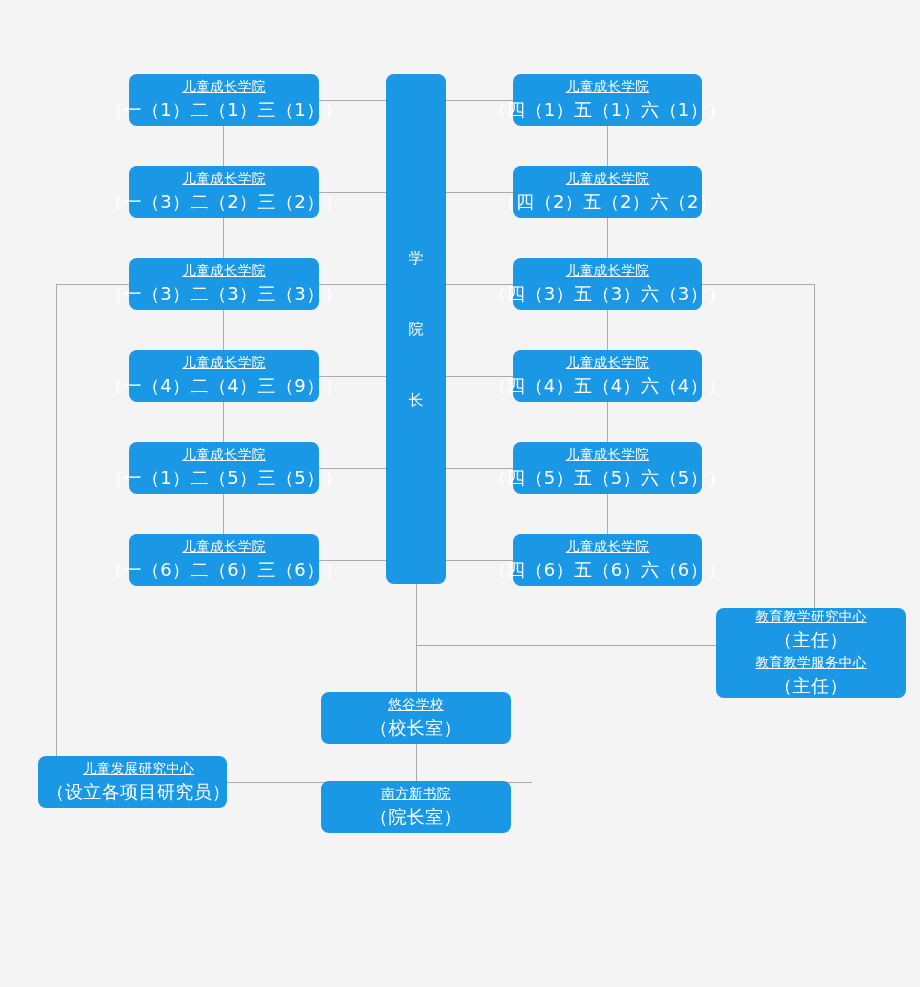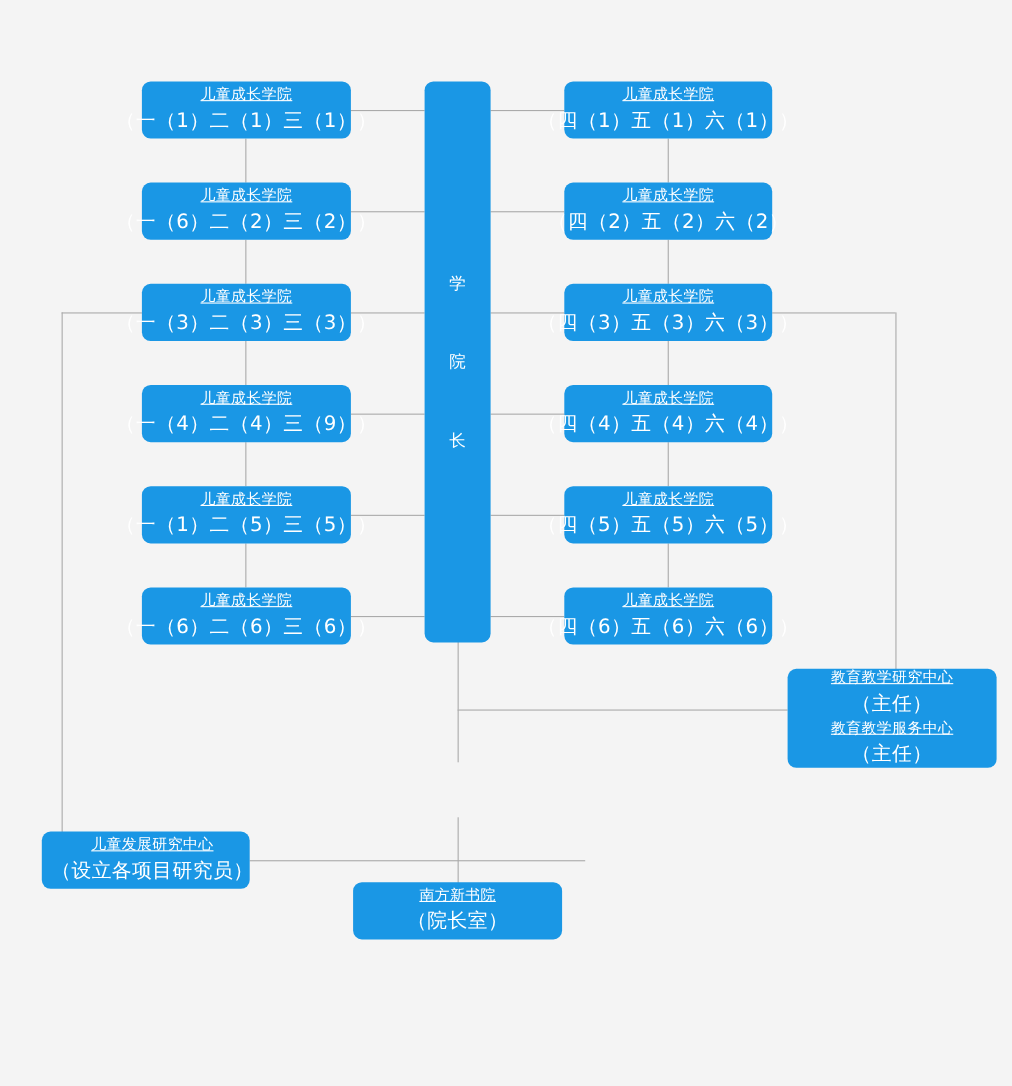--- a/index.html
+++ b/index.html
@@ -131,21 +131,21 @@
       <span>长</span>
     </div>
   </div>
 
   <div class="node" style="left:129px; top:74px; width:190px; height:52px;">
     <span class="ln ln-title">儿童成长学院</span>
     <span class="ln ln-sub">（一（1）二（1）三（1））</span>
   </div>
   <div class="node" style="left:129px; top:166px; width:190px; height:52px;">
     <span class="ln ln-title">儿童成长学院</span>
-    <span class="ln ln-sub">（一（6）二（2）三（2））</span>
+    <span class="ln ln-sub">（一（3）二（2）三（2））</span>
   </div>
   <div class="node" style="left:129px; top:258px; width:190px; height:52px;">
     <span class="ln ln-title">儿童成长学院</span>
     <span class="ln ln-sub">（一（3）二（3）三（3））</span>
   </div>
   <div class="node" style="left:129px; top:350px; width:190px; height:52px;">
     <span class="ln ln-title">儿童成长学院</span>
     <span class="ln ln-sub">（一（4）二（4）三（9））</span>
   </div>
   <div class="node" style="left:129px; top:442px; width:190px; height:52px;">
@@ -182,22 +182,26 @@
     <span class="ln ln-sub">（四（6）五（6）六（6））</span>
   </div>
 
   <div class="node" style="left:716px; top:608px; width:190px; height:90px;">
     <span class="ln ln-title">教育教学研究中心</span>
     <span class="ln ln-sub">（主任）</span>
     <span class="ln ln-title">教育教学服务中心</span>
     <span class="ln ln-sub">（主任）</span>
   </div>
 
-
-  <div class="node" style="left:321px; top:802px; width:190px; height:52px;">
+  <div class="node" style="left:321px; top:692px; width:190px; height:52px;">
+    <span class="ln ln-title">悠谷学校</span>
+    <span class="ln ln-sub">（校长室）</span>
+  </div>
+
+  <div class="node" style="left:321px; top:781px; width:190px; height:52px;">
     <span class="ln ln-title">南方新书院</span>
     <span class="ln ln-sub">（院长室）</span>
   </div>
 
   <div class="node" style="left:38px; top:756px; width:189px; height:52px;padding-left:12px;">
     <span class="ln ln-title">儿童发展研究中心</span>
     <span class="ln ln-sub">（设立各项目研究员）</span>
   </div>
 
 

